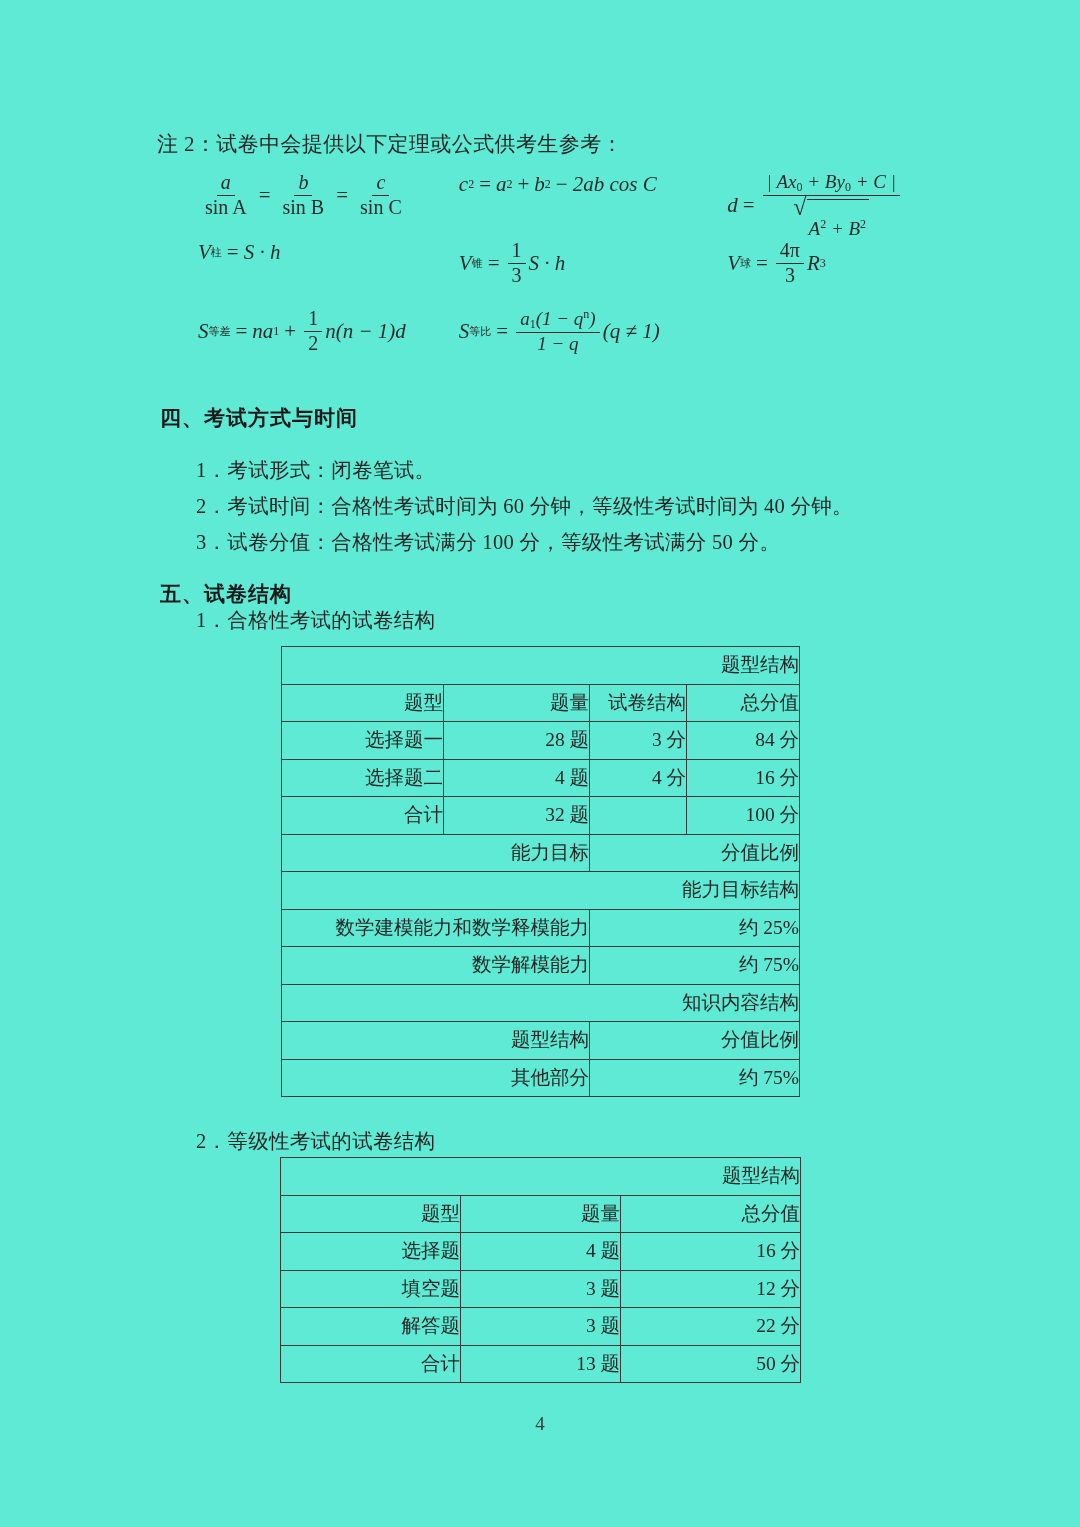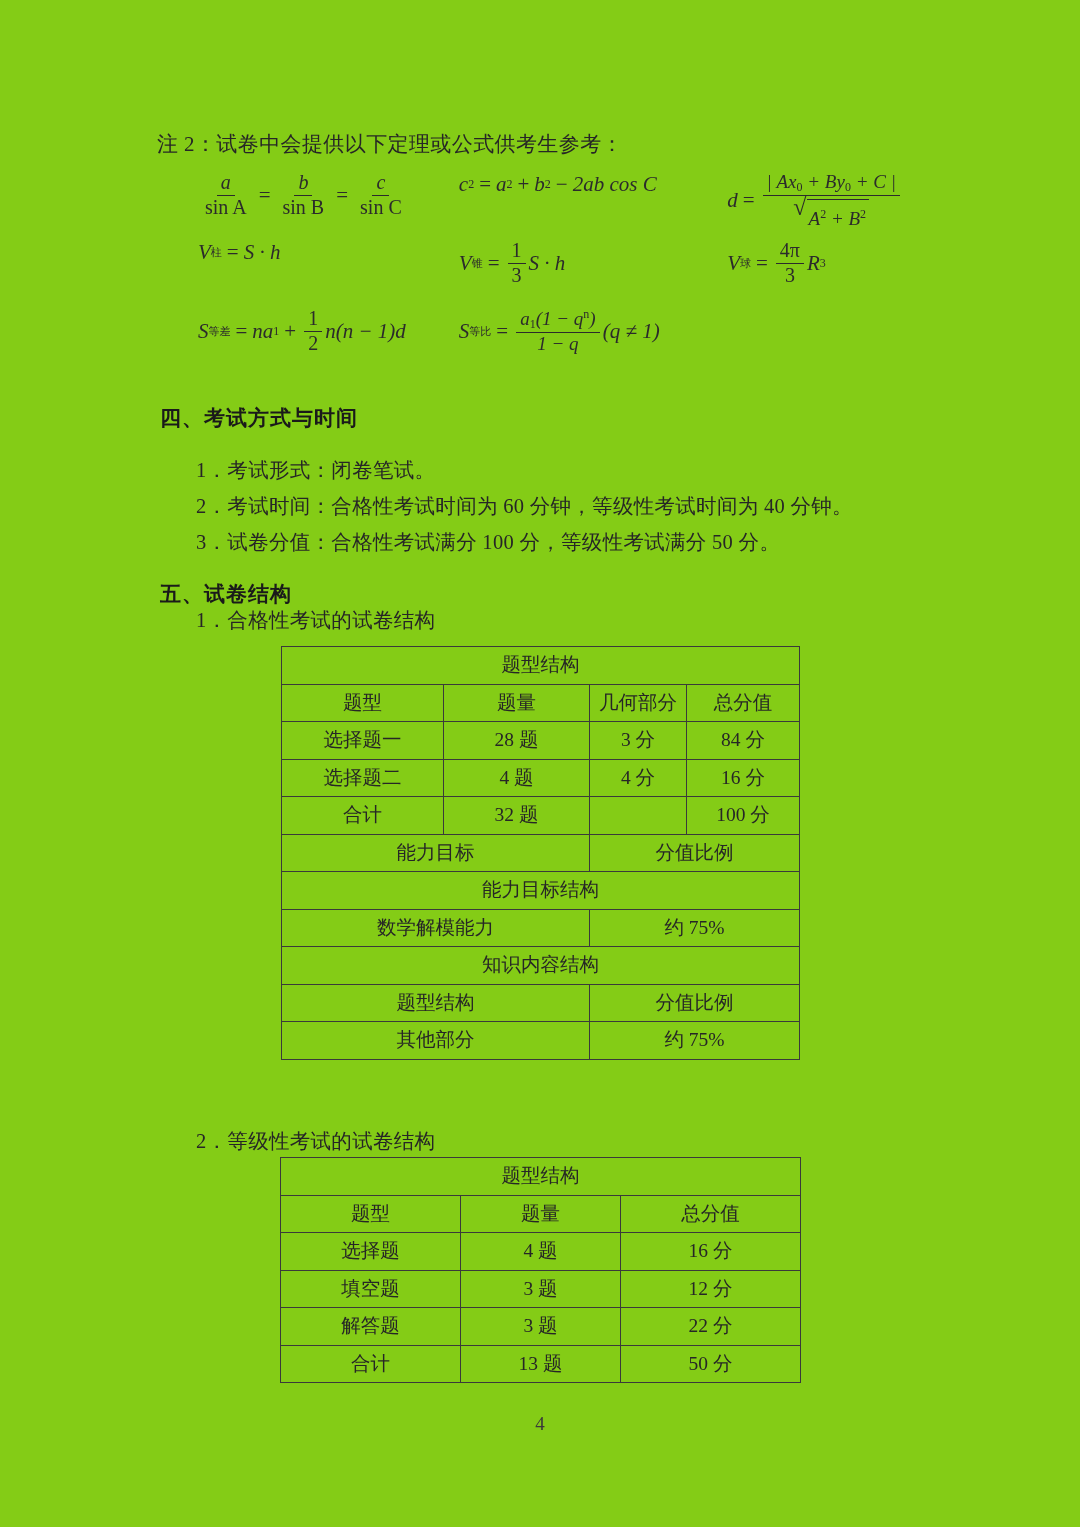--- a/index.html
+++ b/index.html
@@ -12,21 +12,21 @@
     height: 1527px;
     font-family: "Liberation Serif", "DejaVu Serif", serif;
     color: #262626;
     position: relative;
     overflow: hidden;
   }
   .page {
     position: relative;
     width: 1080px;
     height: 1527px;
-    background: #84cc16;
+    background: #5eead4;
     padding: 0;
     box-sizing: border-box;
   }
 
   
   .note-line {
     position: absolute;
     left: 157px;
     top: 130px;
     font-size: 21px;
@@ -88,21 +88,21 @@
   sup.ex { font-size: 12px; font-style: normal; vertical-align: 7px; }
   sub.ix { font-size: 12px; font-style: normal; vertical-align: -3px; }
   .sqrt {
     display: inline-flex;
     align-items: flex-start;
     font-style: italic;
   }
   .sqrt .radical { font-style: normal; font-size: 24px; line-height: 0.9; }
   .sqrt .radicand {
     border-top: 1.2px solid #2b2b2b;
-    padding: 8px 3px 0 2px;
+    padding: 18px 3px 0 2px;
     margin-top: 2px;
   }
 
   
   .h-section {
     position: absolute;
     left: 160px;
     font-size: 21px;
     font-weight: bold;
     font-family: "Liberation Sans", "DejaVu Sans", sans-serif;
@@ -129,21 +129,21 @@
   
   .tbl {
     position: absolute;
     border-collapse: collapse;
     font-size: 19.5px;
     color: #262626;
     table-layout: fixed;
   }
   .tbl td {
     border: 1.1px solid #3a3a3a;
-    text-align: center;
+    text-align: right;
     vertical-align: middle;
     padding: 0;
     height: 36px;
     line-height: 36px;
     white-space: nowrap;
   }
   #table1 { left: 281px; top: 646px; width: 518px; }
   #table1 td { height: 36.5px; line-height: 36.5px; }
   #table2 { left: 280px; top: 1157px; width: 520px; }
   #table2 td { height: 36.5px; line-height: 36.5px; }
@@ -286,21 +286,21 @@
         <col style="width:97px">
         <col style="width:113px">
     </colgroup>
     <tbody>
       <tr>
         <td colspan="4">题型结构</td>
       </tr>
       <tr>
         <td>题型</td>
         <td>题量</td>
-        <td>几何部分</td>
+        <td>试卷结构</td>
         <td>总分值</td>
       </tr>
       <tr>
         <td>选择题一</td>
         <td>28 题</td>
         <td>3 分</td>
         <td>84 分</td>
       </tr>
       <tr>
         <td>选择题二</td>
@@ -314,20 +314,24 @@
         <td></td>
         <td>100 分</td>
       </tr>
 
       <tr>
         <td colspan="2">能力目标</td>
         <td colspan="2">分值比例</td>
       </tr>
       <tr>
         <td colspan="4">能力目标结构</td>
+      </tr>
+      <tr>
+        <td colspan="2">数学建模能力和数学释模能力</td>
+        <td colspan="2">约 25%</td>
       </tr>
       <tr>
         <td colspan="2">数学解模能力</td>
         <td colspan="2">约 75%</td>
       </tr>
 
       <tr>
         <td colspan="4">知识内容结构</td>
       </tr>
       <tr>

